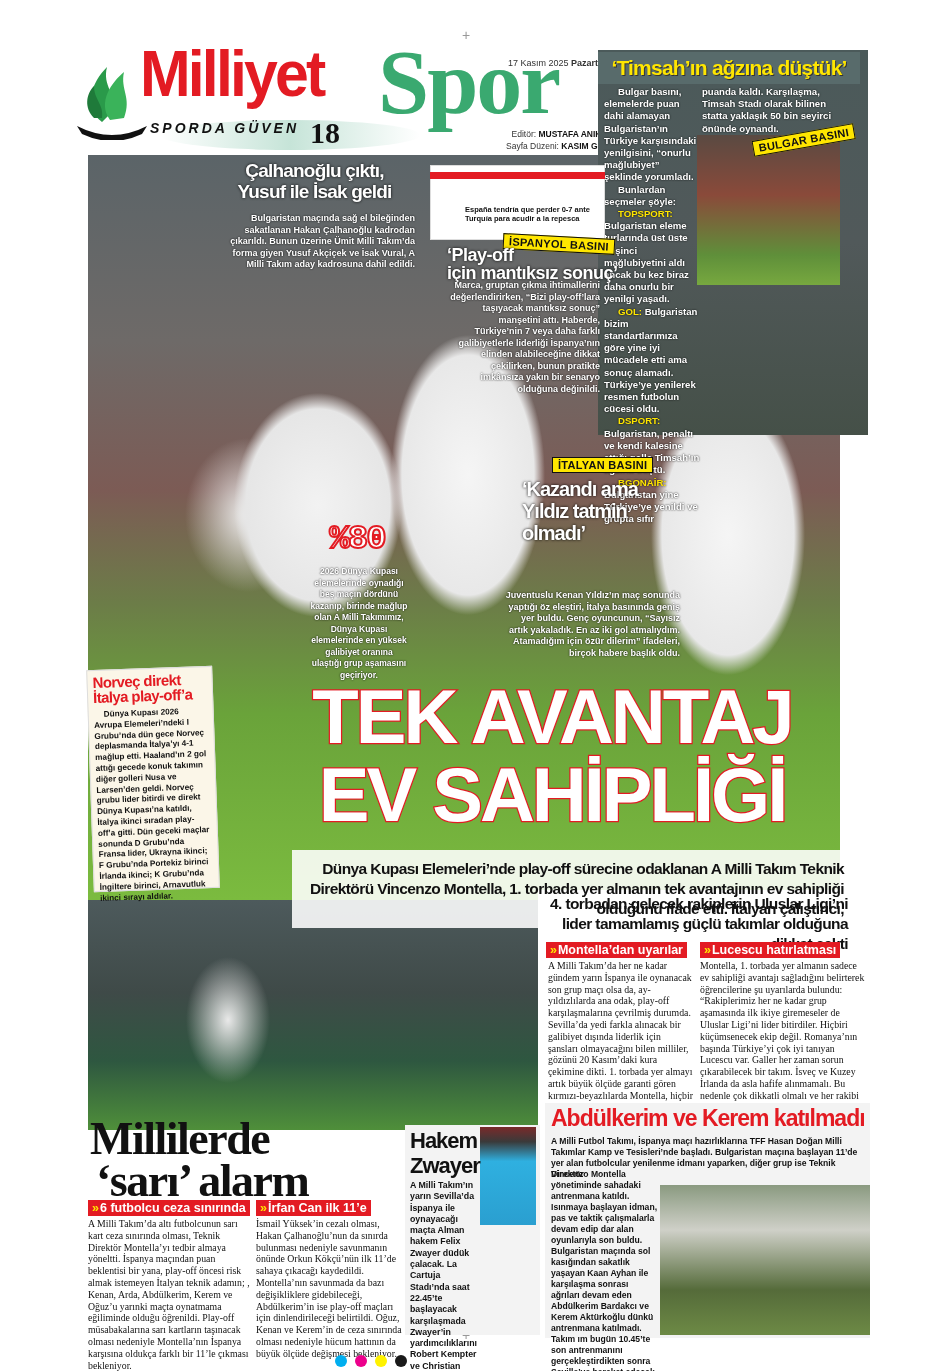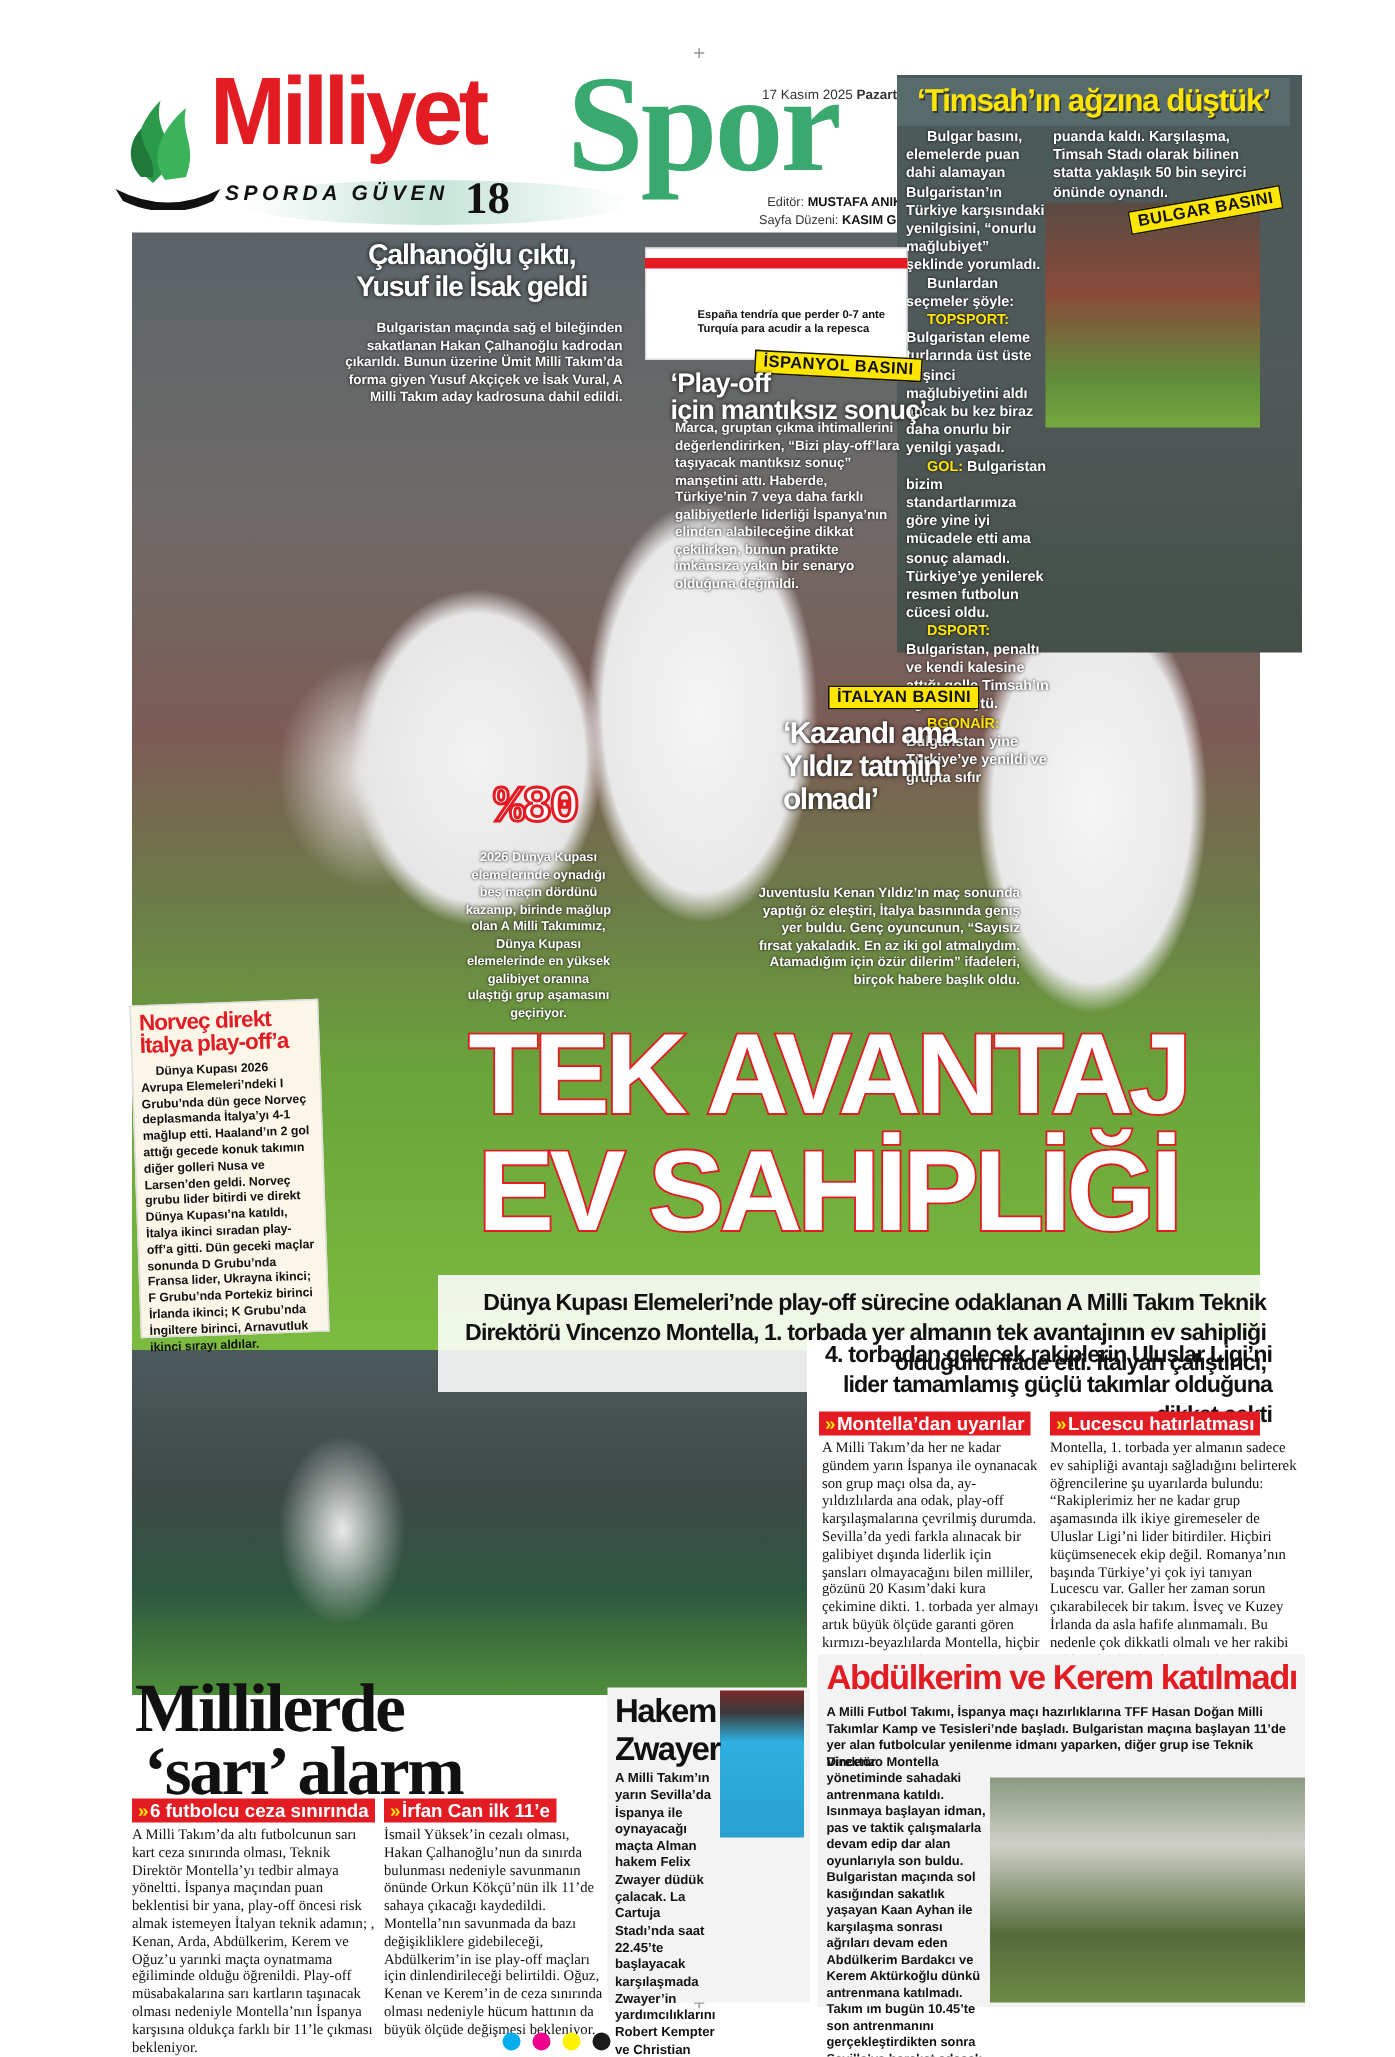--- a/index.html
+++ b/index.html
@@ -43,21 +43,21 @@
 .white-txt{color:#fff;font-weight:700;font-size:9.6px;line-height:12.2px;text-shadow:0 0 2px #000}
 .white-txt .hl{color:#ffe600}
 .col-bul1{left:604px;top:86px;width:96px}
 .col-bul2{left:702px;top:86px;width:150px}
 .bulgar-tag{left:752px;top:130px;transform:rotate(-10deg)}
 
 .calhan-title{left:222px;top:160px;width:185px;text-align:center;color:#fff;font-weight:700;font-size:19px;line-height:21px;letter-spacing:-.8px;text-shadow:0 0 3px #000}
 .calhan-txt{left:215px;top:213px;width:200px;text-align:right;color:#fff;font-weight:700;font-size:9px;line-height:11.5px;text-shadow:0 0 2px #000}
 .isp-tag{left:503px;top:234px;transform:rotate(3deg)}
 .isp-title{left:447px;top:246px;color:#fff;font-weight:700;font-size:18px;line-height:18px;letter-spacing:-.5px;text-shadow:0 0 3px #000}
-.isp-txt{left:450px;top:280px;width:150px;color:#fff;font-weight:700;font-size:9px;line-height:11.5px;text-shadow:0 0 2px #000}
+.isp-txt{left:450px;top:280px;width:150px;text-align:right;color:#fff;font-weight:700;font-size:9px;line-height:11.5px;text-shadow:0 0 2px #000}
 .ita-tag{left:552px;top:455px}
 .ita-title{left:522px;top:478px;width:120px;text-align:left;color:#fff;font-weight:700;font-size:20px;line-height:22px;letter-spacing:-1px;text-shadow:0 0 3px #000}
 .ita-txt{left:500px;top:590px;width:180px;text-align:right;color:#fff;font-weight:700;font-size:9px;line-height:11.5px;text-shadow:0 0 2px #000}
 .pct{left:317px;top:522px;width:80px;text-align:center;font-family:Liberation Mono, monospace;font-weight:900;font-size:34px;color:#fff;-webkit-text-stroke:2px #e31b23;letter-spacing:-2px;line-height:1}
 .pct-txt{left:310px;top:566px;width:98px;text-align:center;color:#fff;font-weight:700;font-size:8.5px;line-height:11.5px;text-shadow:0 0 2px #000}
 
 .norway{left:90px;top:668px;width:126px;height:222px;background:#fbf6e8;border:1px solid #ddd;transform:rotate(-2deg);padding:4px 5px}
 .norway h3{color:#e31b23;font-size:15px;line-height:15px;font-weight:700;letter-spacing:-.6px}
 .norway p{font-size:8.2px;line-height:10.8px;font-weight:700;margin-top:5px;text-indent:10px}
 
@@ -144,21 +144,21 @@
 <div class="abs marca-head">España tendría que perder 0-7 ante Turquía para acudir a la repesca</div>
 <div class="abs isp-tag"><span class="ylabel">İSPANYOL BASINI</span></div>
 <div class="abs isp-title">
   <div>‘Play-off</div>
   <div>için mantıksız sonuç’</div>
 </div>
 <div class="abs isp-txt">Marca, gruptan çıkma ihtimallerini değerlendirirken, “Bizi play-off’lara taşıyacak mantıksız sonuç” manşetini attı. Haberde, Türkiye’nin 7 veya daha farklı galibiyetlerle liderliği İspanya’nın elinden alabileceğine dikkat çekilirken, bunun pratikte imkânsıza yakın bir senaryo olduğuna değinildi.</div>
 
 <div class="abs ita-tag"><span class="ylabel">İTALYAN BASINI</span></div>
 <div class="abs ita-title">‘Kazandı ama Yıldız tatmin olmadı’</div>
-<div class="abs ita-txt">Juventuslu Kenan Yıldız’ın maç sonunda yaptığı öz eleştiri, İtalya basınında geniş yer buldu. Genç oyuncunun, “Sayısız fırsat yakaladık. En az iki gol atmalıydım. Atamadığım için özür dilerim” ifadeleri, birçok habere başlık oldu.</div>
+<div class="abs ita-txt">Juventuslu Kenan Yıldız’ın maç sonunda yaptığı öz eleştiri, İtalya basınında geniş yer buldu. Genç oyuncunun, “Sayısız artık yakaladık. En az iki gol atmalıydım. Atamadığım için özür dilerim” ifadeleri, birçok habere başlık oldu.</div>
 
 <div class="abs pct">%80</div>
 <div class="abs pct-txt">2026 Dünya Kupası elemelerinde oynadığı beş maçın dördünü kazanıp, birinde mağlup olan A Milli Takımımız, Dünya Kupası elemelerinde en yüksek galibiyet oranına ulaştığı grup aşamasını geçiriyor.</div>
 
 <div class="abs norway">
   <h3>Norveç direkt İtalya play-off’a</h3>
   <p>Dünya Kupası 2026 Avrupa Elemeleri’ndeki I Grubu’nda dün gece Norveç deplasmanda İtalya’yı 4-1 mağlup etti. Haaland’ın 2 gol attığı gecede konuk takımın diğer golleri Nusa ve Larsen’den geldi. Norveç grubu lider bitirdi ve direkt Dünya Kupası’na katıldı, İtalya ikinci sıradan play-off’a gitti. Dün geceki maçlar sonunda D Grubu’nda Fransa lider, Ukrayna ikinci; F Grubu’nda Portekiz birinci İrlanda ikinci; K Grubu’nda İngiltere birinci, Arnavutluk ikinci sırayı aldılar.</p>
 </div>
 
 <div class="abs big">

